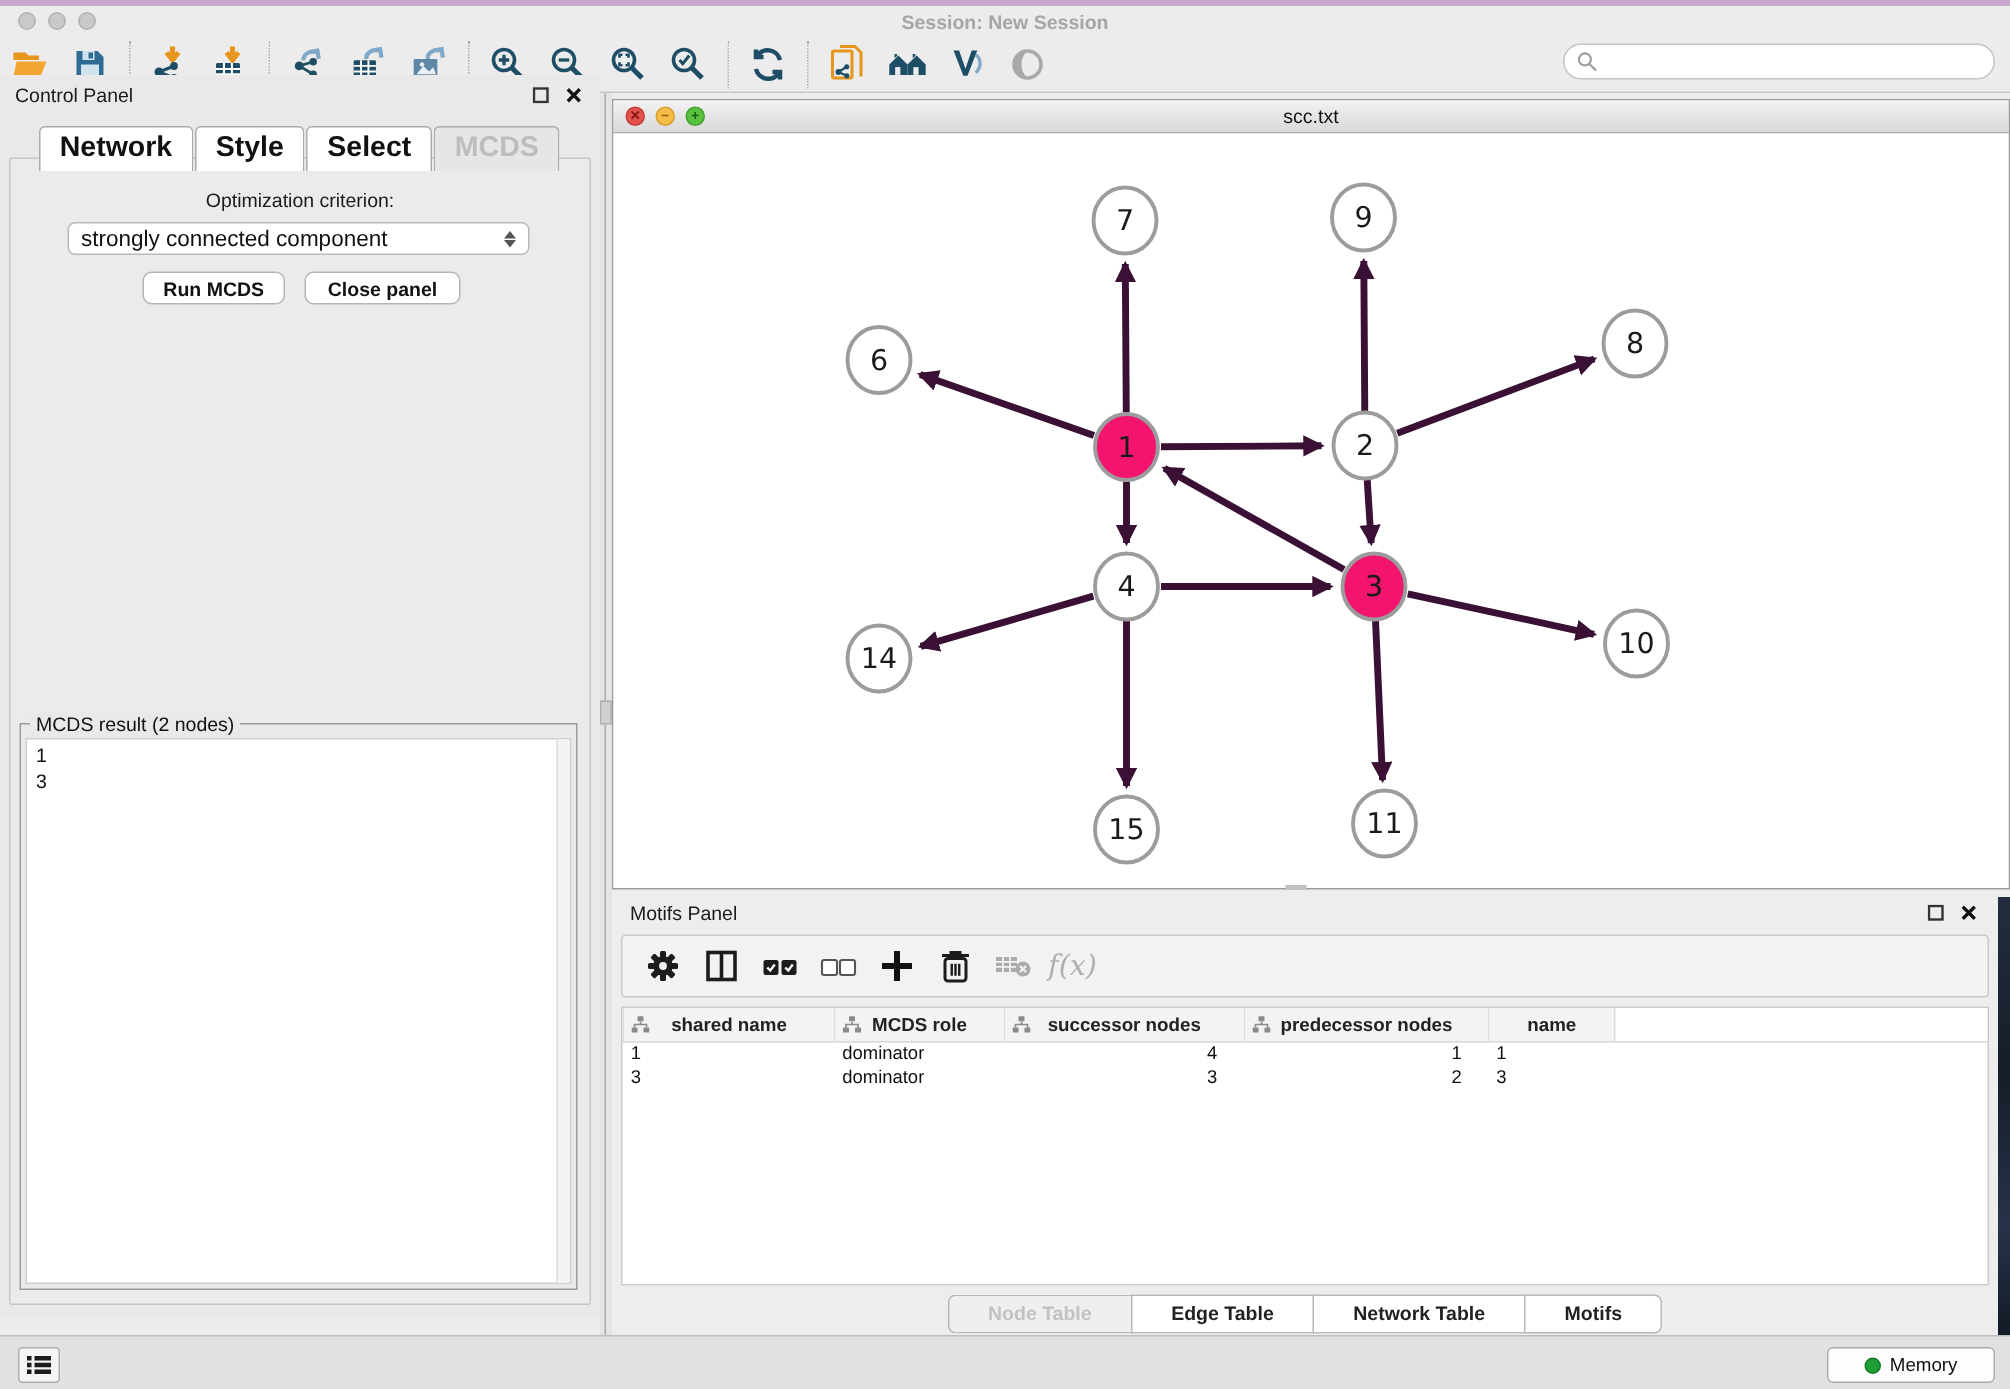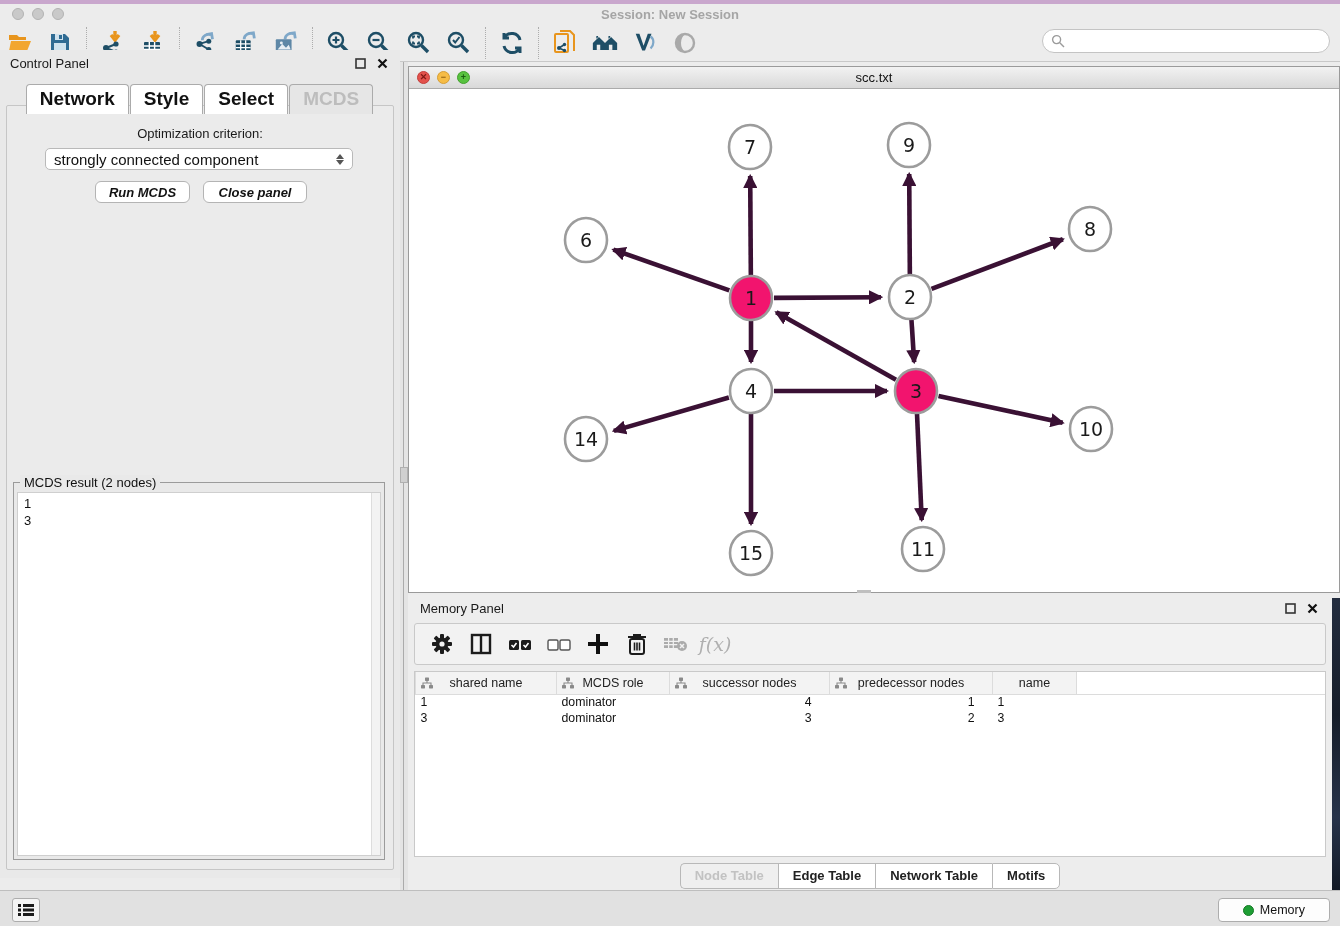--- a/index.html
+++ b/index.html
@@ -30,21 +30,21 @@
   .cp-tab { background:#FFF; border:1px solid #ABABAB; border-bottom:none; padding:3px 13px 4px; font-size:19px; font-weight:600; color:#111; border-radius:4px 4px 0 0; margin-right:1px; cursor:pointer; }
   .cp-tab.active { background:#E6E6E6; color:#BDBDBD; }
   .cp-body { position:absolute; left:6px; top:55px; width:388px; height:765px; background:#EBEBEB; border:1px solid #C6C6C6; border-radius:2px; }
   .opt-label { position:absolute; left:0; width:100%; top:20px; text-align:center; font-size:13px; color:#1A1A1A; }
   .dropdown { position:absolute; left:38px; top:42px; width:308px; height:22px; background:#FFF; border:1px solid #B9B9B9; border-radius:5px; display:flex; align-items:center; padding:0 8px; cursor:pointer; }
   .dropdown .dd-text { flex:1; font-size:15px; color:#111; }
   .dd-stepper { display:flex; flex-direction:column; align-items:center; gap:1px; }
   .dd-stepper i { width:0; height:0; border-left:4px solid transparent; border-right:4px solid transparent; }
   .dd-up { border-bottom:5px solid #555; }
   .dd-down { border-top:5px solid #555; }
-  .cp-btn { position:absolute; top:75px; height:22px; background:#FFF; border:1px solid #B4B4B4; border-radius:6px; font-size:13px; font-weight:600; color:#111; display:flex; align-items:center; justify-content:center; cursor:pointer;font-style:italic; }
+  .cp-btn { position:absolute; top:75px; height:22px; background:#FFF; border:1px solid #B4B4B4; border-radius:6px; font-size:13px; font-weight:600; color:#111; display:flex; align-items:center; justify-content:center; cursor:pointer; }
   .groupbox { position:absolute; left:6px; top:376px; width:372px; height:378px; border:1px solid #9B9B9B; background:#E9E9E9; }
   .groupbox .gb-legend { position:absolute; left:6px; top:-8px; background:#E9E9E9; padding:0 4px; font-size:13px; color:#111; }
   .gb-inner { position:absolute; left:3px; top:9px; right:3px; bottom:3px; background:#FFF; border:1px solid #CFCFCF; font-size:13px; color:#111; padding:2px 6px; line-height:17px; }
   .gb-scroll { position:absolute; right:0; top:0; bottom:0; width:9px; background:#F3F3F3; border-left:1px solid #DDD; }
 
   
   .v-divider { left:400px; top:62px; width:8px; height:828px; background:#E4E4E4; }
   .v-divider .line { position:absolute; left:3px; top:0; bottom:0; width:1px; background:#ABABAB; }
   .v-grip { position:absolute; left:0; top:405px; width:8px; height:16px; background:#D0D0D0; border:1px solid #B0B0B0; cursor:col-resize; }
 
@@ -59,28 +59,28 @@
   .net-title { position:absolute; left:0; right:0; text-align:center; font-size:13px; color:#111; }
   .net-canvas { position:relative; width:100%; height:503px; background:#FFF; }
   .net-grip { position:absolute; left:448px; bottom:-1px; width:14px; height:3px; background:#BFBFBF; }
 
   
   .table-panel { left:408px; top:595px; width:924px; height:295px; background:#EDEDED; }
   .tp-toolbar { position:absolute; left:6px; top:28px; width:912px; height:42px; background:#F2F2F2; border:1px solid #C9C9C9; border-radius:3px; display:flex; align-items:center; padding-left:12px; }
   .tp-icon { width:30px; height:30px; margin-right:9px; display:flex; align-items:center; justify-content:center; cursor:pointer; }
   .tp-table-wrap { position:absolute; left:6px; top:76px; width:912px; height:186px; background:#FFF; border:1px solid #C9C9C9; overflow:hidden; }
   table.ntable { border-collapse:collapse; table-layout:fixed; width:100%; }
-  .ntable th { background:#F3F3F3; border:1px solid #DCDCDC; border-top:none; height:22px; font-size:12.5px; font-weight:400; color:#222; position:relative;margin-left:40px; }
+  .ntable th { background:#F3F3F3; border:1px solid #DCDCDC; border-top:none; height:22px; font-size:12.5px; font-weight:700; color:#222; position:relative;margin-left:40px; }
   .ntable th .th-inner { display:flex; align-items:center; justify-content:center; gap:5px; }
   .ntable th .th-icon { position:absolute; left:5px; top:5px; }
   .ntable th.filler { background:#FFF; border:none; border-bottom:1px solid #DCDCDC; }
   .ntable td { height:16px; font-size:12.3px; color:#111; padding:0 5px; white-space:nowrap; }
   .ntable td.num { text-align:right; padding-right:18px; }
   .tp-tabs { position:absolute; left:0; right:0; top:268px; display:flex; justify-content:center; }
-  .tp-tab { background:#FFF; border:1px solid #B8B8B8; border-right:none; padding:4px 14px 5px; font-size:13px; font-weight:600; color:#222; cursor:pointer; }
+  .tp-tab { background:#FFF; border:1px solid #B8B8B8; border-right:none; padding:4px 26px 5px; font-size:13px; font-weight:600; color:#222; cursor:pointer; }
   .tp-tab:first-child { border-radius:5px 0 0 5px; }
   .tp-tab:last-child { border-right:1px solid #B8B8B8; border-radius:0 5px 5px 0; }
   .tp-tab.active { background:#EFEFEF; color:#C2C2C2; }
 
   .desktop-strip { left:1332px; top:598px; width:8px; height:292px; background:linear-gradient(180deg,#232d3f,#161d29 40%,#27334a 75%,#131a26); }
 
   
   .status-bar { left:0; top:890px; width:1340px; height:36px; background:#E1E1E1; border-top:1px solid #BEBEBE; }
   .sb-left-btn { position:absolute; left:12px; top:7px; width:28px; height:24px; background:#F5F5F5; border:1px solid #ADADAD; border-radius:3px; display:flex; align-items:center; justify-content:center; cursor:pointer; }
   .memory-btn { position:absolute; right:10px; top:7px; height:24px; background:#FDFDFD; border:1px solid #ADADAD; border-radius:4px; display:flex; align-items:center; gap:6px; padding:0 24px; font-size:12.5px; color:#111; cursor:pointer; }
@@ -364,21 +364,21 @@
           <ellipse cx="514" cy="460" rx="21" ry="22" fill="#FFFFFF" stroke="#9C9C9C" stroke-width="2.6"></ellipse>
           <text x="514" y="466.5" text-anchor="middle" font-size="19" font-family="DejaVu Sans, sans-serif" fill="#1A1A1A">11</text>
         </g>
       </svg>
   </div>
   <div class="net-grip"></div>
 </div>
 
 <div class="abs table-panel">
   <div class="panel-head" style="padding:0 12px;">
-    <span class="ph-title">Memory Panel</span>
+    <span class="ph-title">Motifs Panel</span>
     <span class="ph-btn">
       <svg width="11" height="11" viewBox="0 0 11 11">
           <rect x="1" y="1" width="9" height="9" fill="none" stroke="#333" stroke-width="1.6"></rect>
         </svg>
     </span>
     <span class="ph-btn">
       <svg width="11" height="11" viewBox="0 0 11 11">
           <path d="M1.5 1.5l8 8M9.5 1.5l-8 8" stroke="#111" stroke-width="2.2"></path>
         </svg>
     </span>

